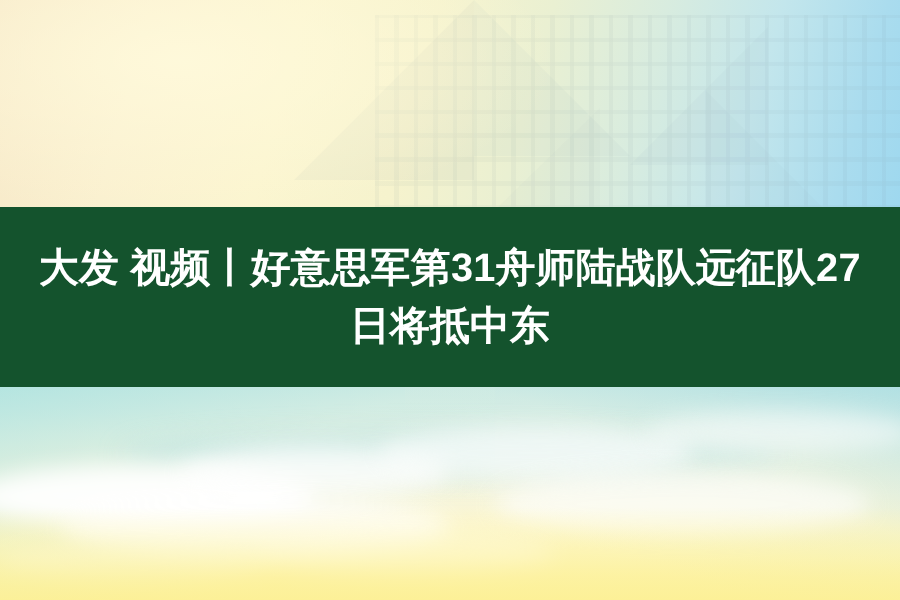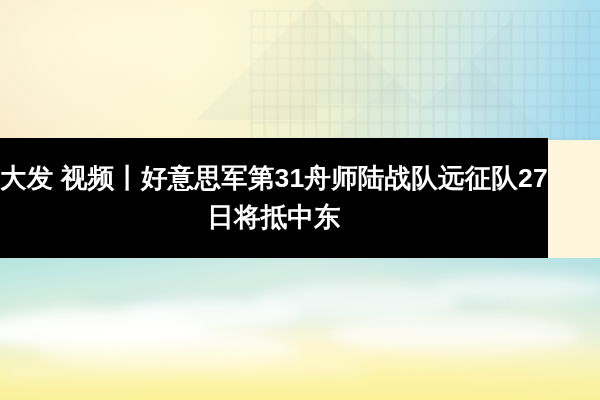--- a/index.html
+++ b/index.html
@@ -93,23 +93,23 @@
     background: radial-gradient(ellipse 360px 150px at 120px 40px,
                 rgba(255,250,220,0.85) 0%, rgba(255,250,220,0.0) 70%);
     pointer-events: none;
   }
 
   
   .band {
     position: absolute;
     left: 0;
     top: 138px;
-    width: 548px;
+    width: 600px;
     height: 120px;
-    background: #000000;
+    background: #14532d;
     display: flex;
     align-items: center;
     justify-content: center;
   }
 
   .headline {
     width: 566px;
     text-align: center;
     color: #ffffff;
     font-size: 26.5px;

